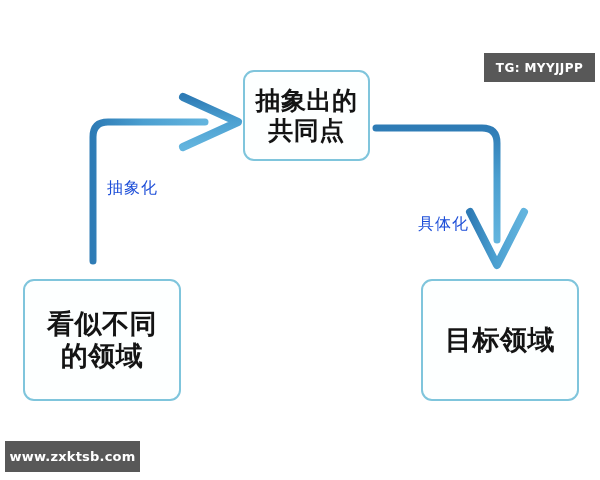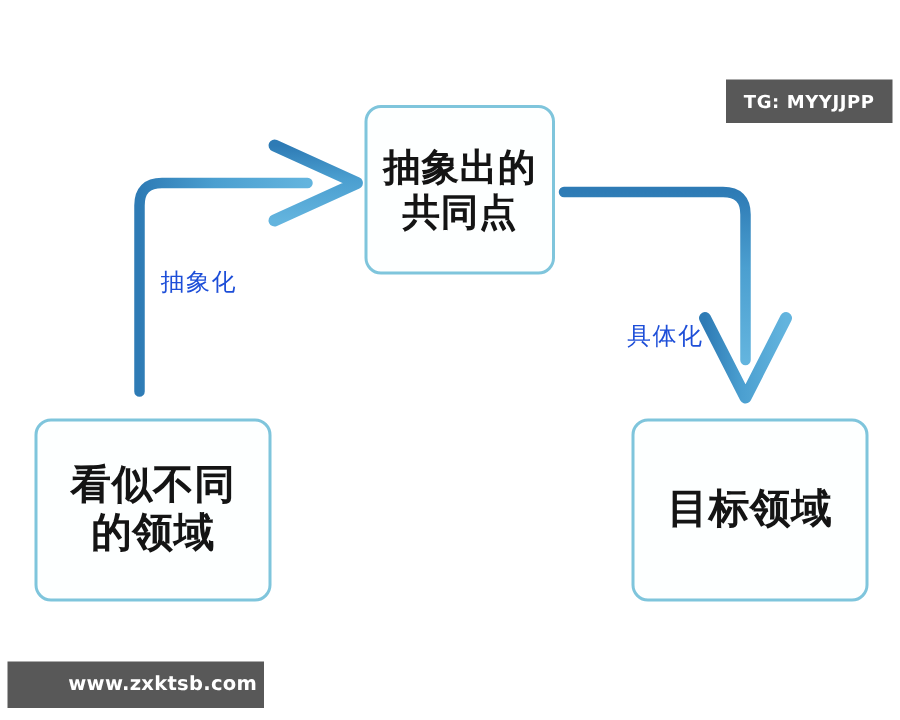--- a/index.html
+++ b/index.html
@@ -40,21 +40,21 @@
   }
   .node .node-text {
     display: block;
     white-space: pre-line;
   }
 
   #node-common {
     left: 243px;
     top: 70px;
     width: 127px;
-    height: 113px;
+    height: 91px;
     font-size: 25px;
   }
   #node-source {
     left: 23px;
     top: 279px;
     width: 158px;
     height: 122px;
     font-size: 27px;
   }
   #node-target {
@@ -116,21 +116,20 @@
     margin-top: 48px;
   }
   #chip-site {
     left: 5px;
     bottom: 8px;
     width: 135px;
     height: 31px;
     font-size: 13px;
     font-weight: 600;
     letter-spacing: 0.2px;
-    padding-left: 36px;
   }
 </style>
 </head>
 <body>
 
 <div id="stage">
 
   <svg id="arrows" viewBox="0 0 600 480" width="600" height="480" xmlns="http://www.w3.org/2000/svg">
     <defs>
       <linearGradient id="gradVert" x1="0" y1="0" x2="1" y2="0">

